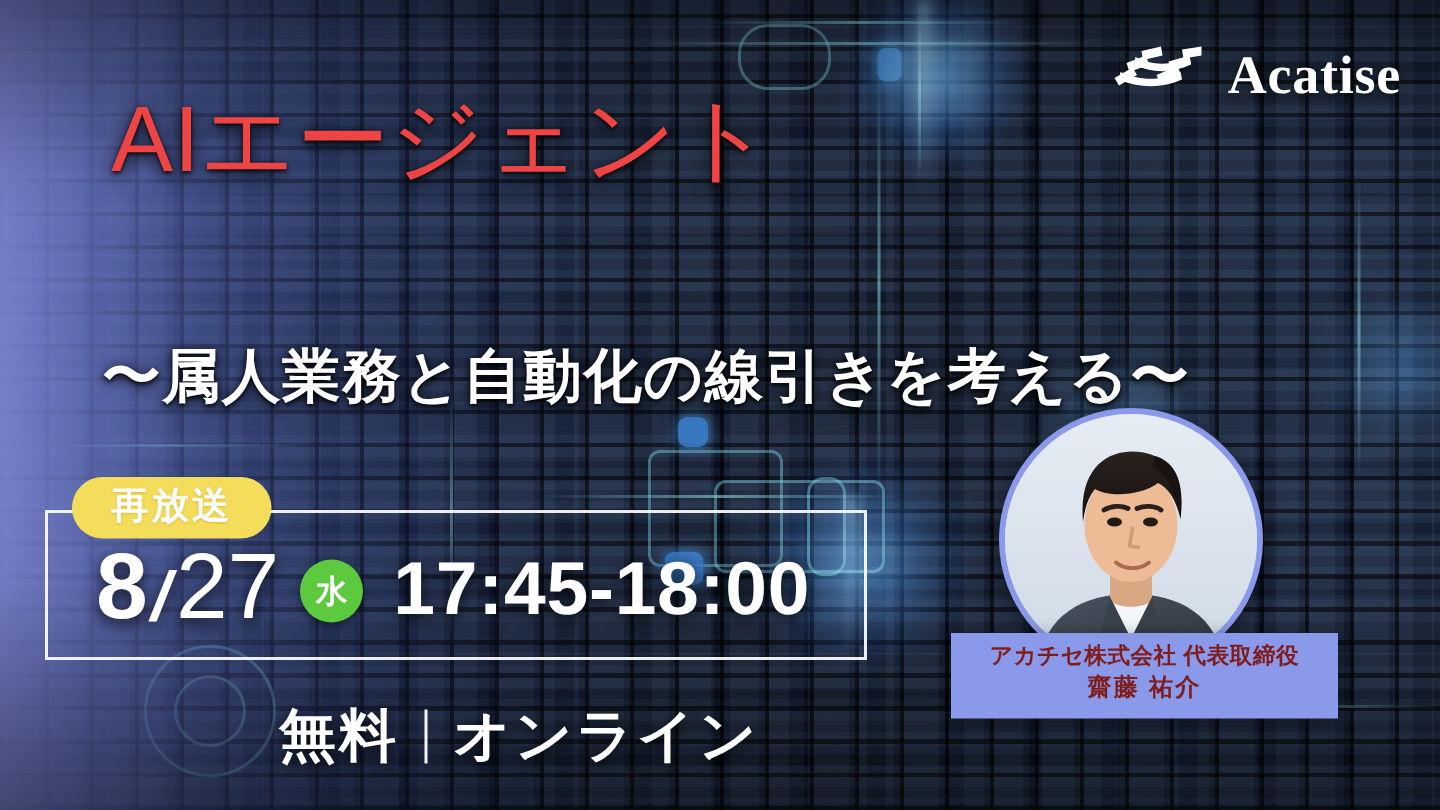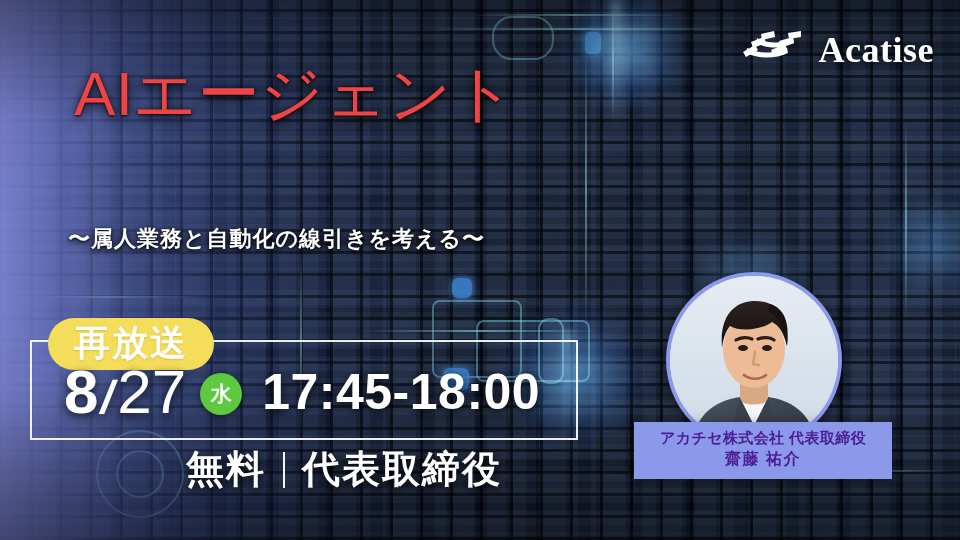--- a/index.html
+++ b/index.html
@@ -146,21 +146,21 @@
     text-shadow: 0 3px 12px rgba(0,0,0,0.85), 0 1px 3px rgba(0,0,0,0.9);
   }
   .headline .l1 { font-size: 62px; display: block; }
   .headline .l2 { font-size: 52px; display: block; margin-top: 6px; margin-left: -6px; }
 
   .subhead {
     position: absolute;
     left: 68px;
     top: 224px;
     color: #ffffff;
-    font-size: 22px;
+    font-size: 39px;
     font-weight: 700;
     letter-spacing: 1px;
     text-shadow: 0 2px 9px rgba(0,0,0,0.9), 0 1px 3px rgba(0,0,0,0.9);
   }
 
   
   .date-frame {
     position: absolute;
     left: 30px;
     top: 340px;
@@ -170,21 +170,21 @@
     box-sizing: border-box;
   }
   .rerun-pill {
     position: absolute;
     left: 48px;
     top: 318px;
     background: #f5dd5c;
     color: #ffffff;
     border-radius: 999px;
     padding: 7px 26px 9px;
-    font-size: 36px;
+    font-size: 25px;
     font-weight: 700;
     letter-spacing: 2px;
     line-height: 1;
     text-shadow: 0 1px 2px rgba(160,130,20,0.35);
   }
   .date-row {
     position: absolute;
     left: 64px;
     top: 360px;
     display: flex;
@@ -215,21 +215,21 @@
     font-size: 50px;
     font-weight: 700;
     line-height: 1;
     margin-left: 20px;
     letter-spacing: 0.5px;
   }
 
   .footer-row {
     position: absolute;
     left: 186px;
-    top: 444px;
+    top: 465px;
     display: flex;
     align-items: center;
     color: #ffffff;
     font-size: 38px;
     font-weight: 700;
     letter-spacing: 2px;
     text-shadow: 0 3px 10px rgba(0,0,0,0.85);
   }
   .footer-sep {
     width: 2px; height: 36px;
@@ -253,21 +253,21 @@
   }
   .portrait svg { display: block; width: 100%; height: 100%; }
 
   .name-plate {
     position: absolute;
     left: 634px;
     top: 422px;
     width: 238px;
     padding: 7px 10px 10px;
     background: #8b99ea;
-    color: #4c1d95;
+    color: #7f1d1d;
     text-align: center;
     box-shadow: 0 3px 12px rgba(0,0,0,0.45);
   }
   .np-title {
     font-size: 15px;
     font-weight: 700;
     letter-spacing: 0.4px;
     line-height: 1.2;
     white-space: nowrap;
   }
@@ -355,21 +355,21 @@
       <span class="d-month">8</span>
       <span class="d-slash">/</span>
       <span class="d-day">27</span>
       <span class="dow-badge">水</span>
       <span class="d-time">17:45-18:00</span>
     </div>
 
     <div class="footer-row">
       <span>無料</span>
       <span class="footer-sep"></span>
-      <span>代表取締役</span>
+      <span>オンライン</span>
     </div>
 
     <div class="portrait">
       <svg viewBox="0 0 168 168" aria-hidden="true">
         <defs>
           <linearGradient id="pbg" x1="0" y1="0" x2="0" y2="1">
             <stop offset="0%" stop-color="#e6ecf3"></stop>
             <stop offset="100%" stop-color="#cfdae6"></stop>
           </linearGradient>
           <linearGradient id="suit" x1="0" y1="0" x2="1" y2="1">

